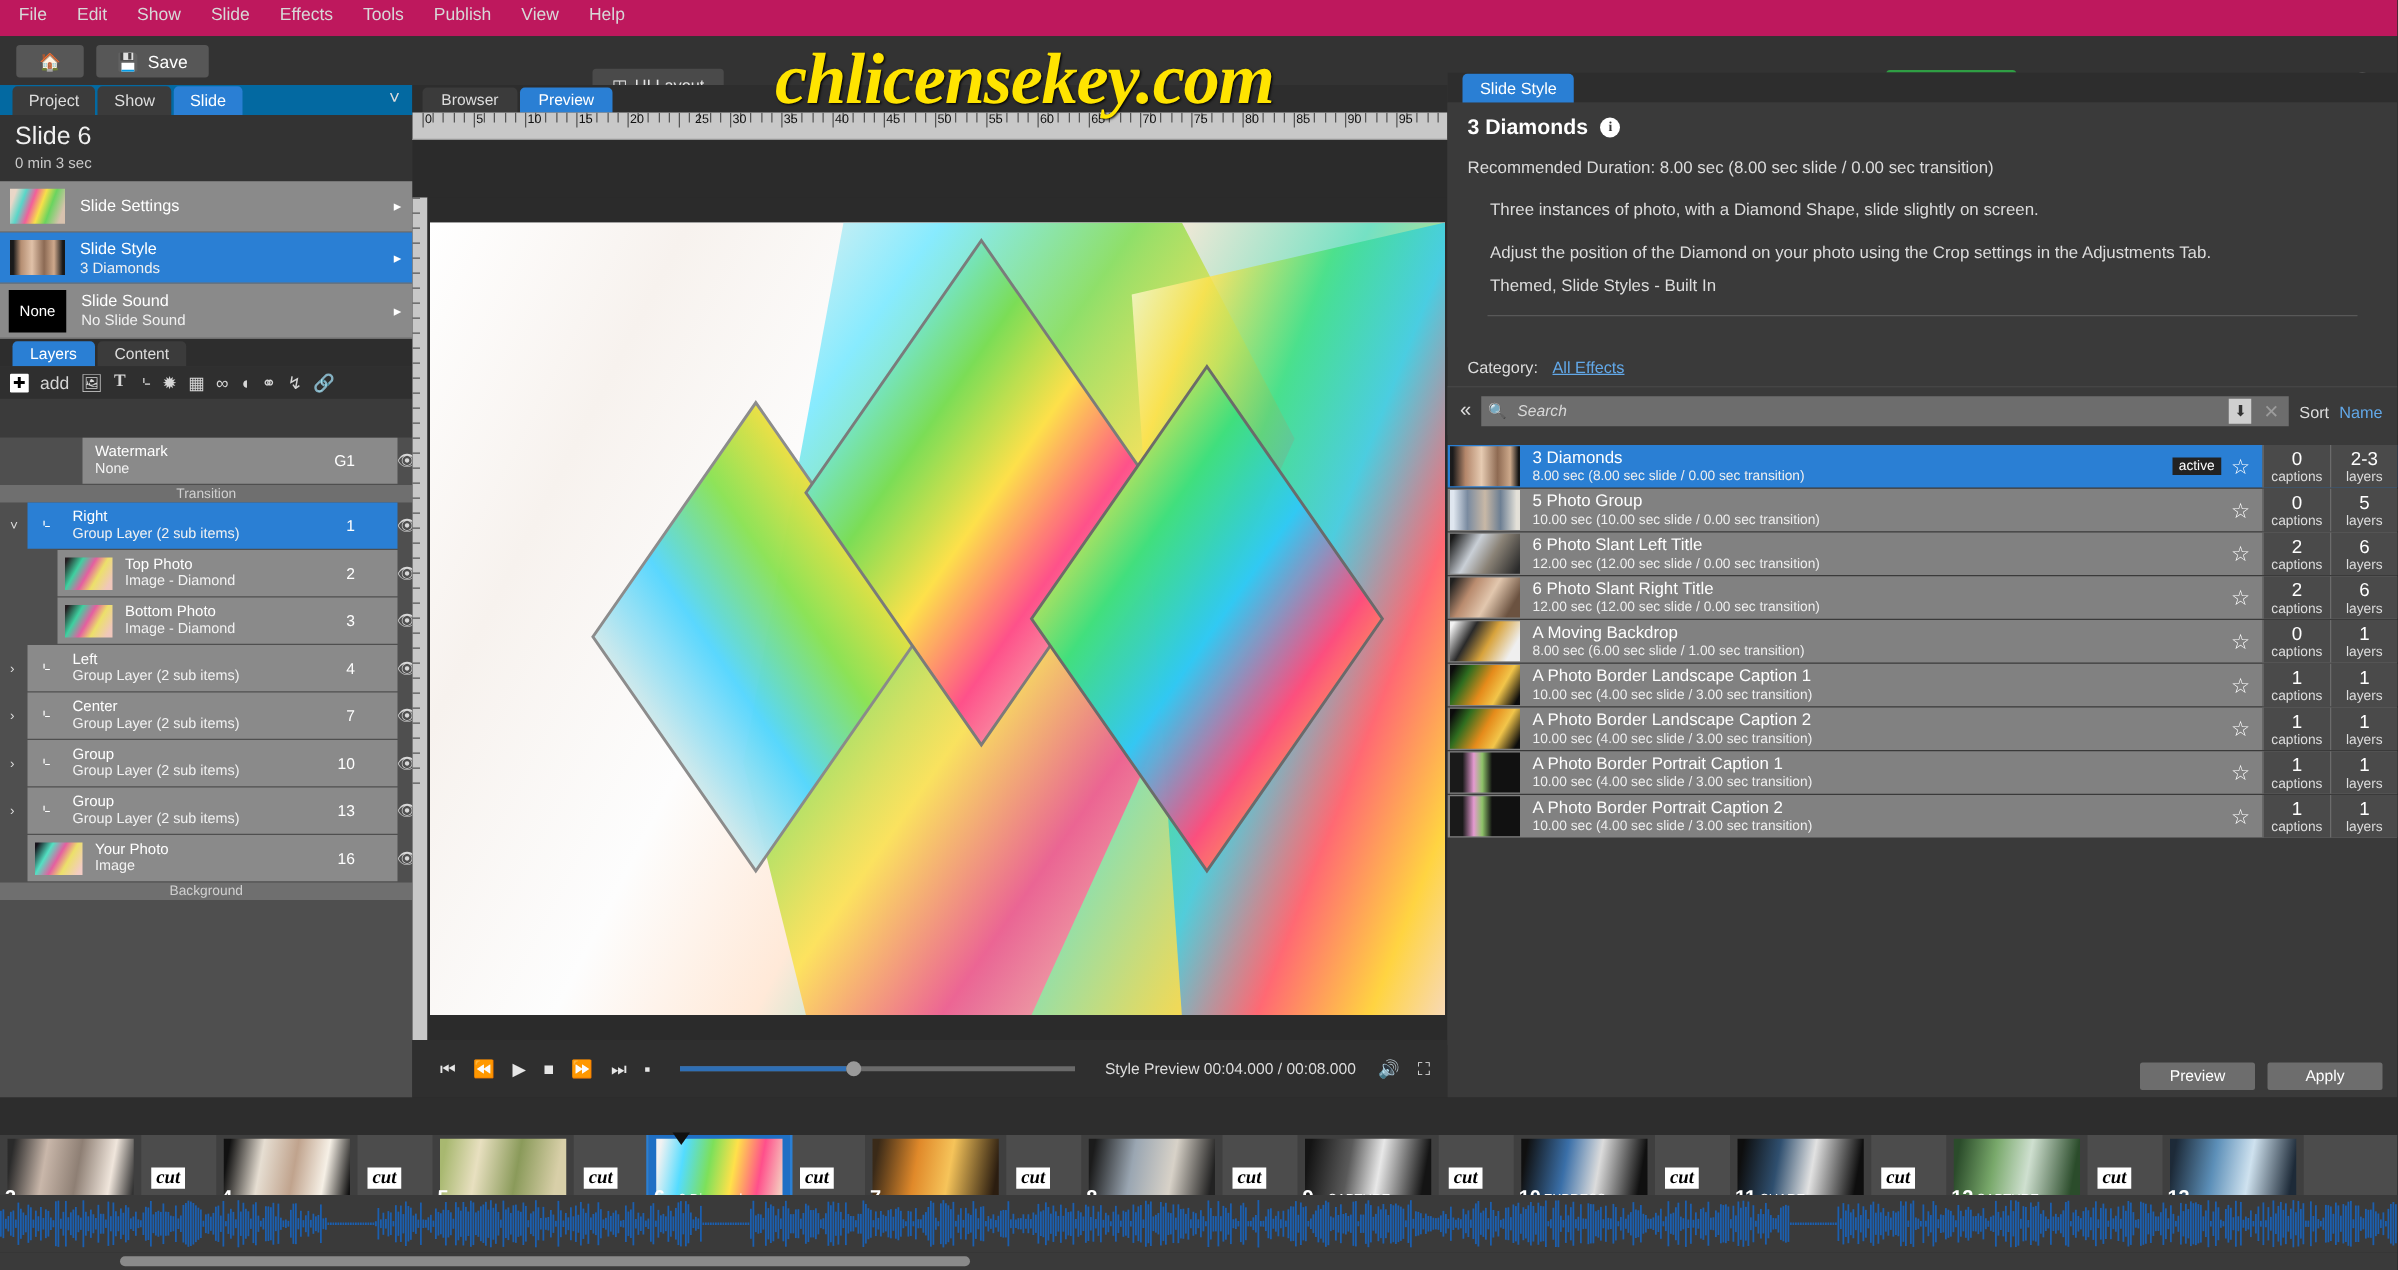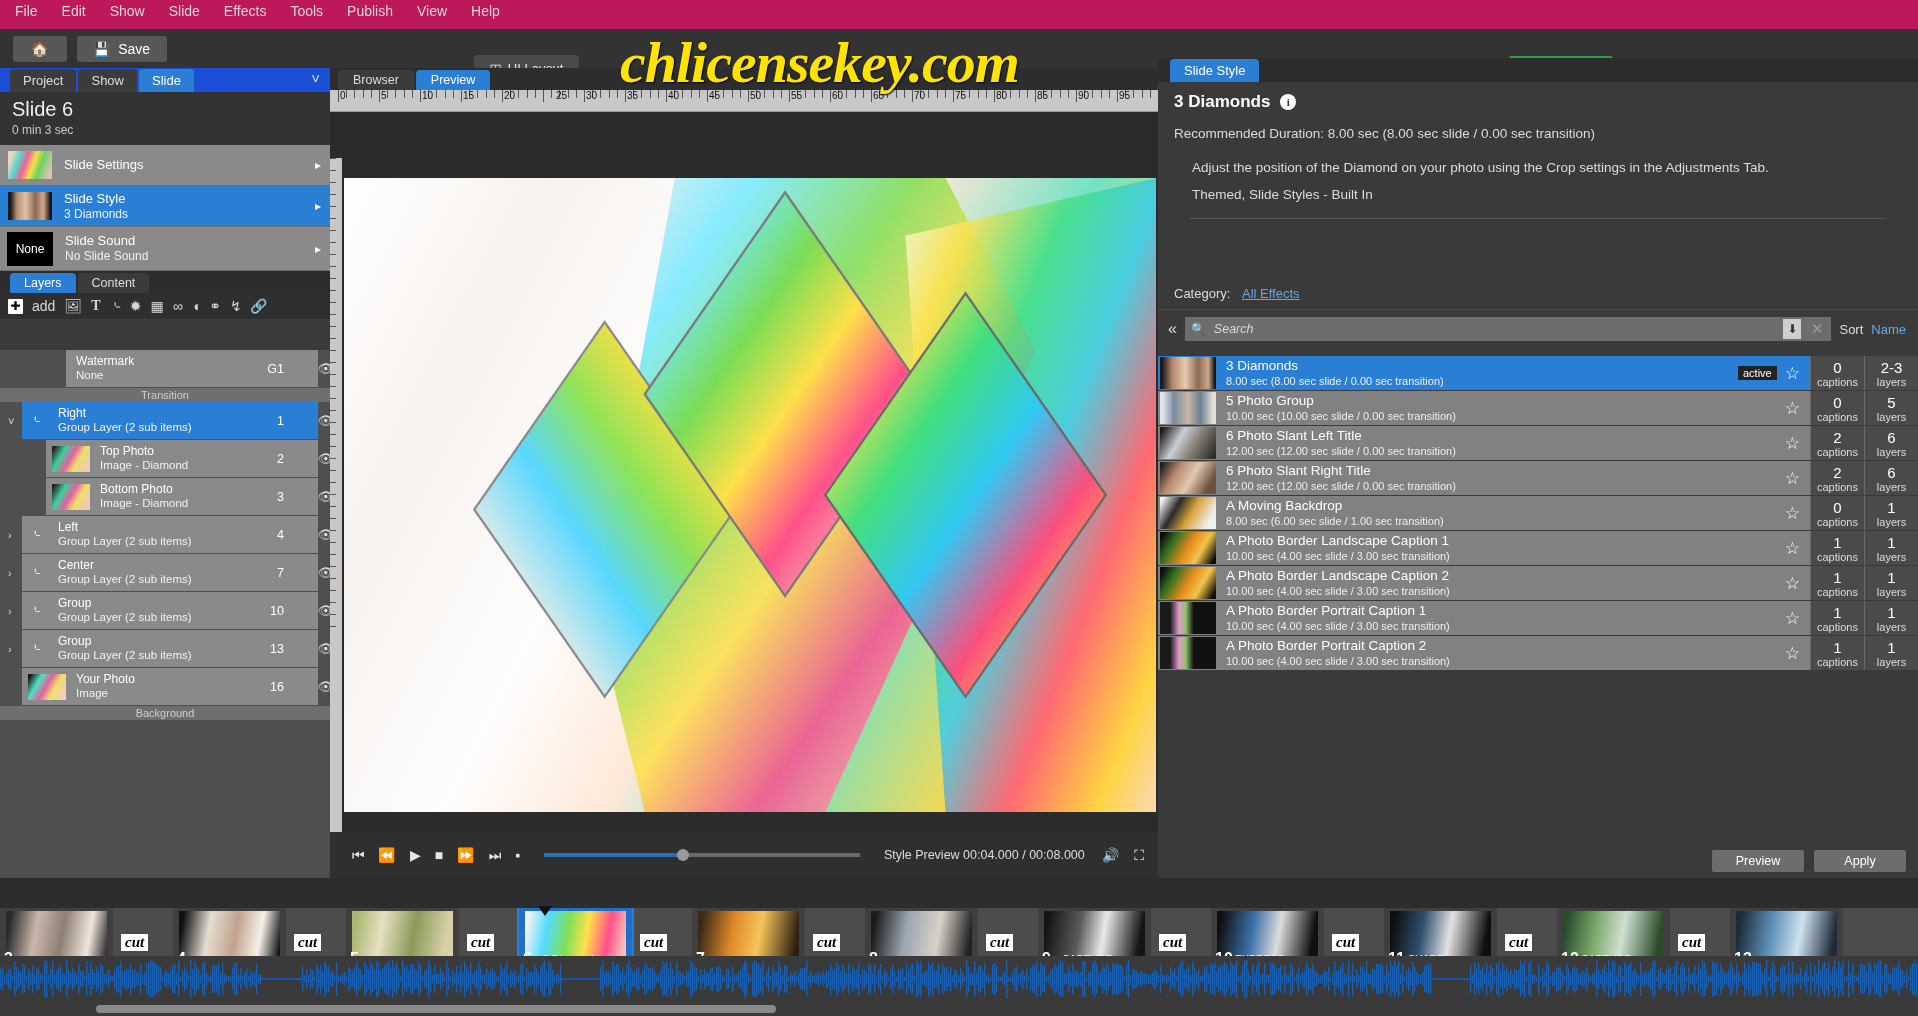--- a/index.html
+++ b/index.html
@@ -29,21 +29,21 @@
     font-size:58px; font-style:italic; font-weight:bold; color:#ffe400;
     text-shadow:1px 1px 2px #000; letter-spacing:-1px; white-space:nowrap; z-index:40;
   }
   .publish { position:absolute; right:305px; top:27px; width:104px; height:25px; background:#2f9e44;
              border-radius:3px; display:flex; align-items:center; justify-content:center; gap:6px; font-size:13px; color:#fff; }
   .slidesinfo { position:absolute; right:46px; top:31px; font-size:13px; color:#cfcfcf; white-space:nowrap; }
   .searchtop { position:absolute; right:14px; top:28px; font-size:17px; color:#ddd; }
 
   
   .left { position:absolute; left:0; top:68px; width:330px; bottom:138px; background:#3b3b3b; }
-  .ltabs { height:24px; display:flex; align-items:flex-end; background:#1d4ed8; position:relative; }
+  .ltabs { height:24px; display:flex; align-items:flex-end; background:#0369a1; position:relative; }
   .ltab { font-size:13px; padding:4px 13px 4px 13px; color:#ddd; border-radius:4px 4px 0 0; background:#3b3b3b; margin-right:2px; }
   .ltab:first-child { margin-left:10px; }
   .ltab.active { background:#2a7fd4; color:#fff; }
   .lchev { position:absolute; right:10px; top:2px; font-size:15px; color:#ddd; }
   .lhead { background:#333; padding:6px 12px 8px 12px; }
   .lhead .t1 { font-size:20px; color:#f0f0f0; }
   .lhead .t2 { font-size:12px; color:#c9c9c9; margin-top:2px; }
 
   .srow { height:41px; background:#8a8a8a; display:flex; align-items:center; position:relative; border-bottom:1px solid #6e6e6e;}
   .srow.sel { background:#2a7fd4; }
@@ -617,20 +617,21 @@
   <div class="right">
     <div class="rtabs">
       <div class="rtab">Slide Style</div>
     </div>
     <div class="rinfo">
       <div class="rtitle">
         <span>3 Diamonds</span>
         <span class="infoicon">i</span>
       </div>
       <div class="rline">Recommended Duration: 8.00 sec (8.00 sec slide / 0.00 sec transition)</div>
+      <div class="rline ind">Three instances of photo, with a Diamond Shape, slide slightly on screen.</div>
       <div class="rline ind">Adjust the position of the Diamond on your photo using the Crop settings in the Adjustments Tab.</div>
       <div class="rline ind" style="margin-top:12px;">Themed, Slide Styles - Built In</div>
       <div class="rdiv"></div>
     </div>
 
     <div class="catrow">
       <span>Category:</span>
       <a href="#">All Effects</a>
     </div>
 

